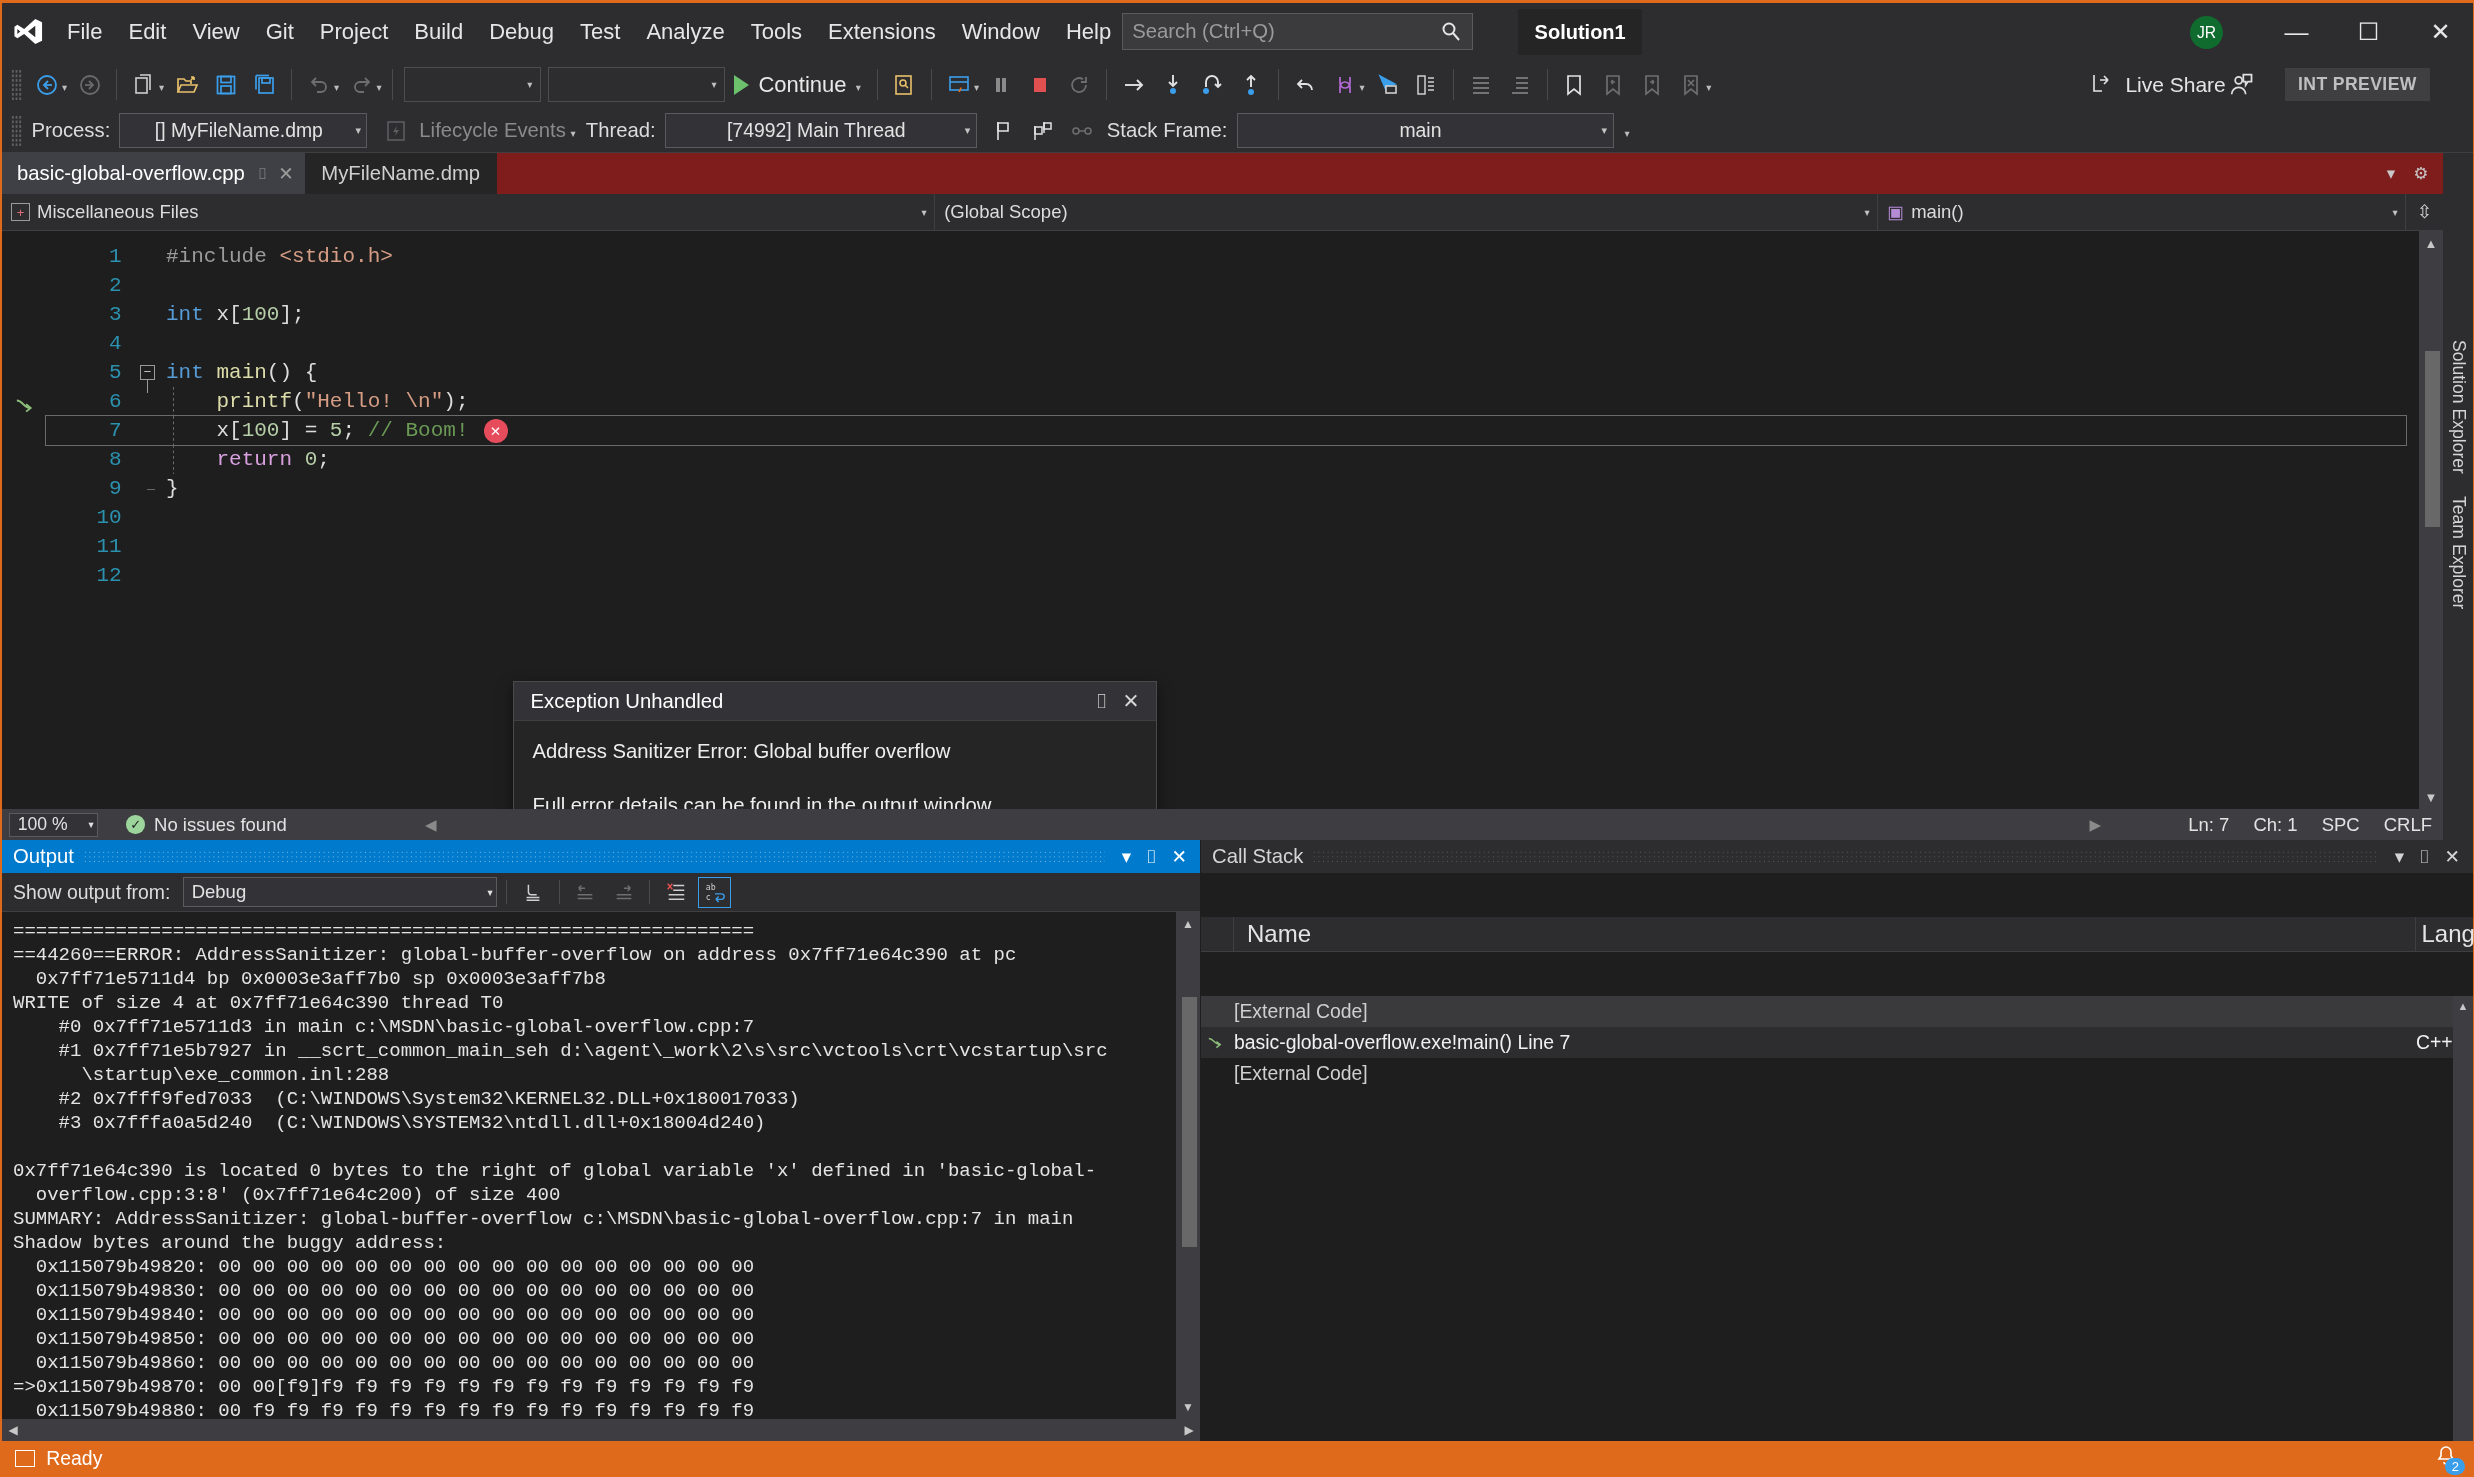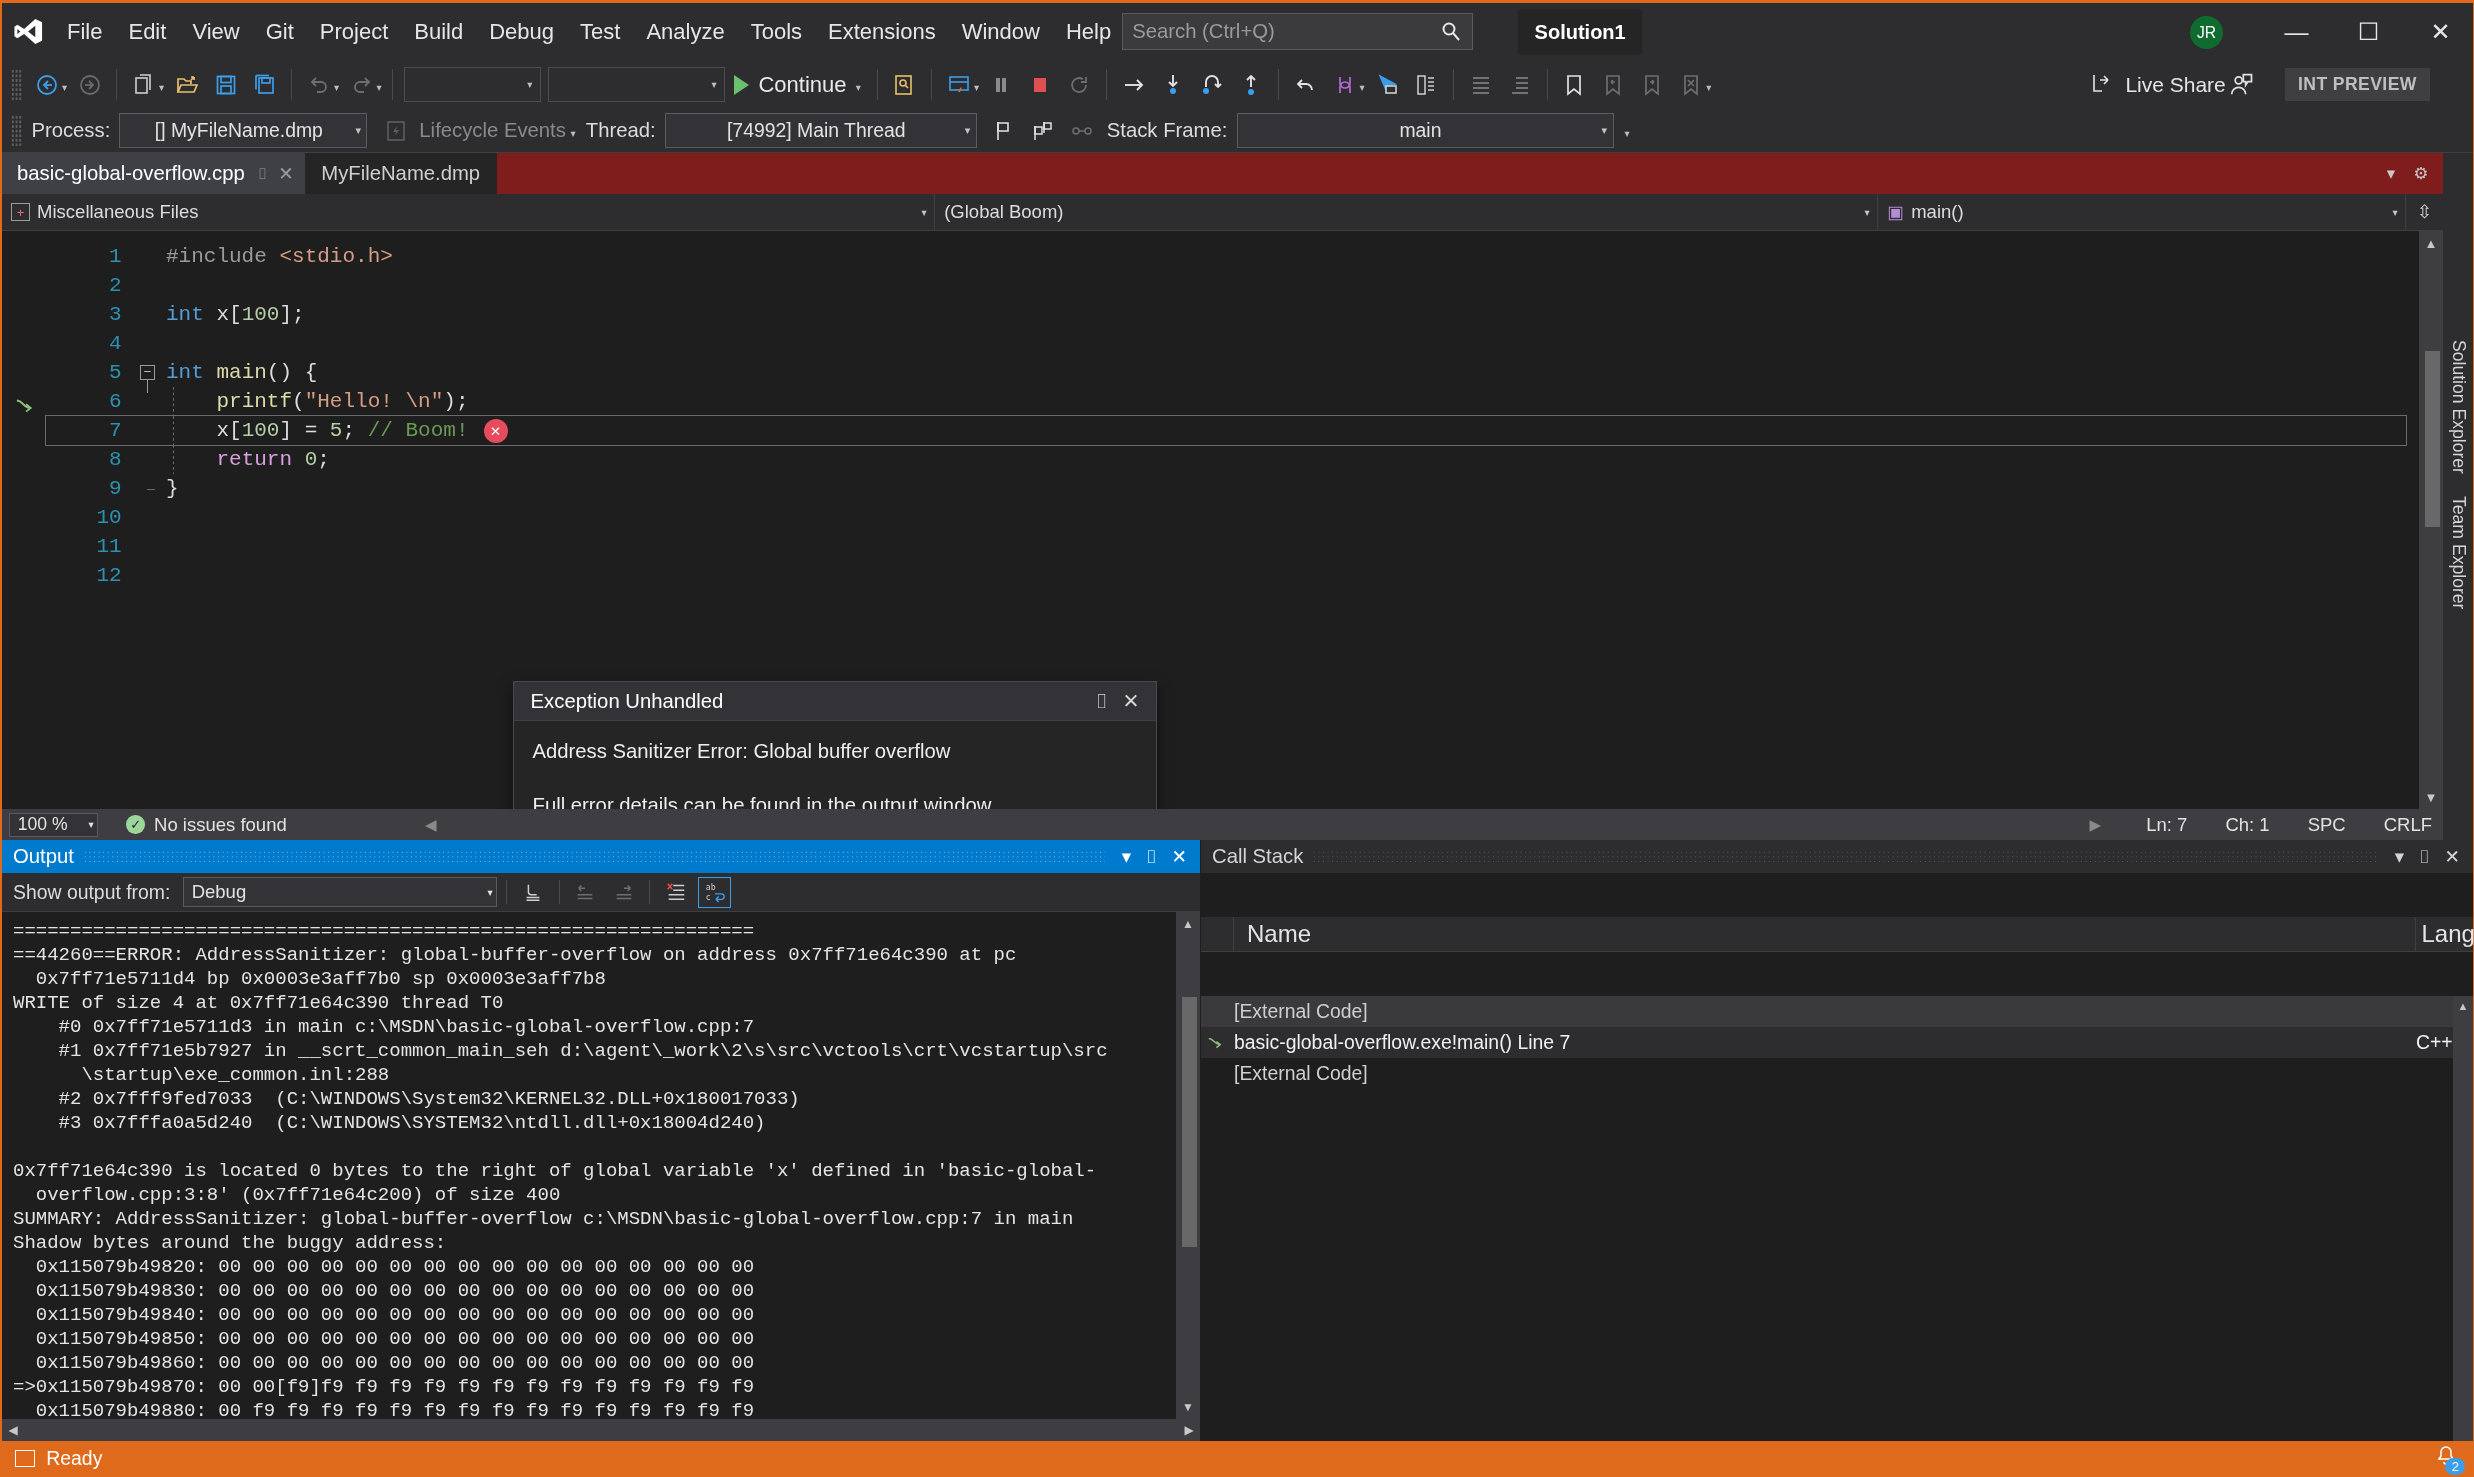--- a/index.html
+++ b/index.html
@@ -221,21 +221,21 @@
   
   .ed-status {
     height: 31px; flex: 0 0 31px; background: #3e3e42; display: flex; align-items: center;
     padding-left: 7.4px; position: relative; color: #e2e2e2; font-size: 18.5px;
   }
   .zoom-combo { width: 89px; height: 24px; border: 0.9px solid #5b5b5e; background: #333337;
     display: flex; align-items: center; padding: 0 3.7px 0 7.4px; font-size: 17.6px; }
   .zoom-combo .cc { margin-left: auto; font-size: 10.2px; }
   .ok-dot { width: 18.5px; height: 18.5px; border-radius: 50%; background: #9cd69c; color: #1e1e1e;
     font-size: 13px; display: inline-flex; align-items: center; justify-content: center; margin: 0 9.2px 0 28px;}
-  .ed-status .right { position: absolute; right: 11px; display: flex; align-items: center; gap: 38px; }
+  .ed-status .right { position: absolute; right: 11px; display: flex; align-items: center; gap: 24px; }
   .ed-status .hs-left { position: absolute; left: 423px; color: #8a8a8a; font-size: 15px; }
   .ed-status .hs-right { position: absolute; right: 342px; color: #8a8a8a; font-size: 15px; }
 
   
   .right-rail { width: 30px; flex: 0 0 30px; background: #2d2d30; display: flex; flex-direction: column;
     align-items: center; padding-top: 176px; }
   .vtab { writing-mode: vertical-rl; color: #d4d4d4; font-size: 17.6px; padding: 11px 0; white-space: nowrap; }
 
   
   .bottom { height: 601px; flex: 0 0 601px; display: flex; background: #1e1e1e; }
@@ -645,21 +645,21 @@
         </div>
       </div>
 
       <div class="navbar">
         <div class="nav-combo c1">
           <span class="misc-ico">+</span>
           <span>Miscellaneous Files</span>
           <span class="cc">▾</span>
         </div>
         <div class="nav-combo c2">
-          <span>(Global Boom)</span>
+          <span>(Global Scope)</span>
           <span class="cc">▾</span>
         </div>
         <div class="nav-combo c3">
           <span class="cube-ico">▣</span>
           <span>main()</span>
           <span class="cc">▾</span>
         </div>
         <div style="width:37px;display:flex;align-items:center;justify-content:center;color:#cfcfcf;font-size:18.5px">⇳</div>
       </div>
 

